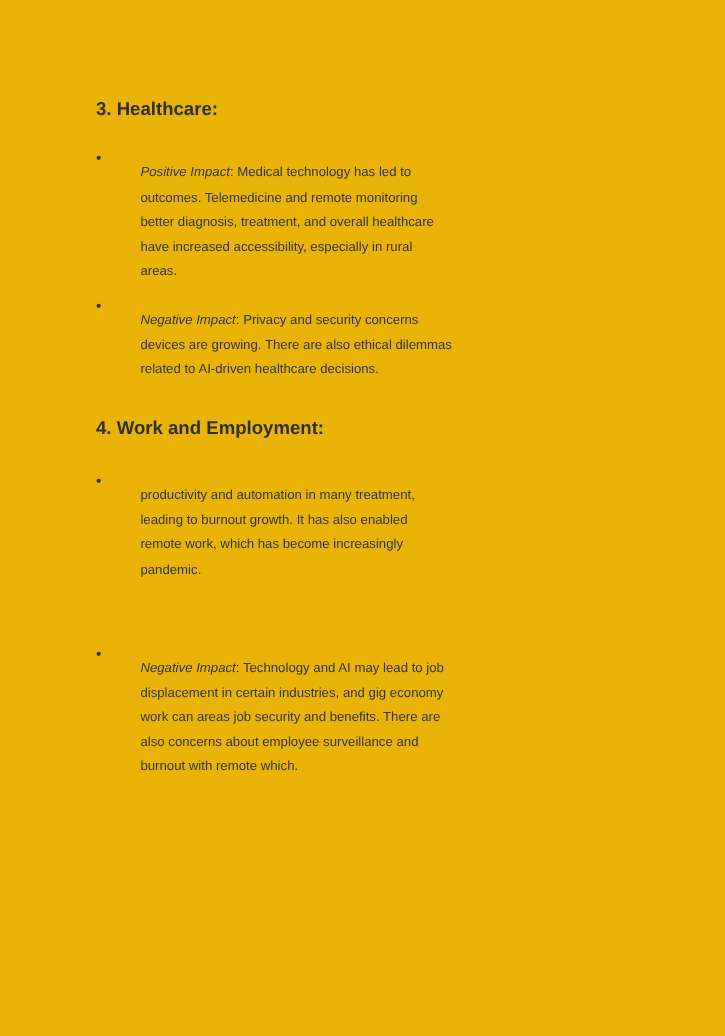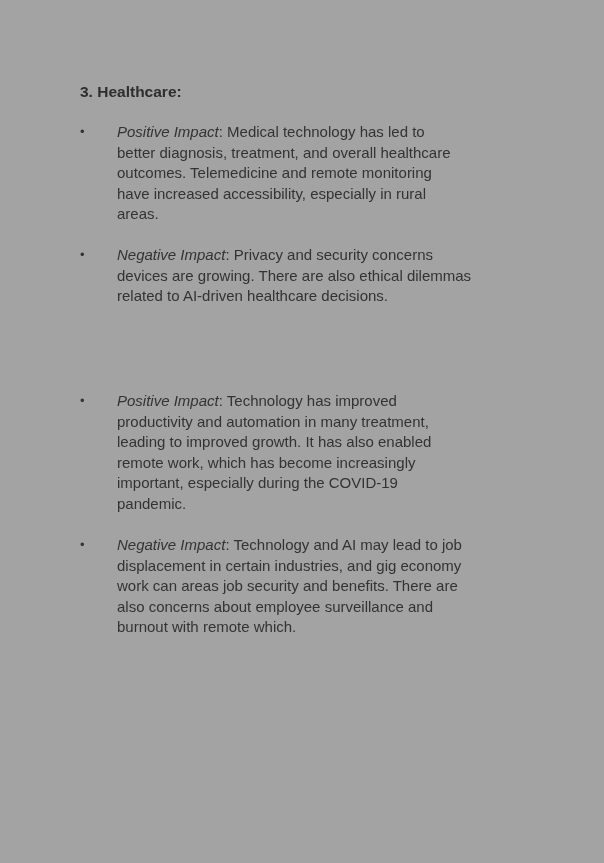--- a/index.html
+++ b/index.html
@@ -12,21 +12,21 @@
       height: 863px;
       position: relative;
       overflow: hidden;
       font-family: "Liberation Sans", sans-serif;
       color: #333333;
     }
     .page {
       position: absolute;
       left: 0; top: 0;
       width: 604px; height: 863px;
-      background: #a3a3a3;
+      background: #eab308;
     }
     .heading {
       position: absolute;
       left: 80px;
       font-size: 15.5px;
       font-weight: bold;
       color: #2e2e2e;
       margin: 0;
       line-height: 20px;
     }
@@ -39,23 +39,23 @@
       position: absolute;
       left: 0;
       top: 0;
       font-size: 13px;
       line-height: 20.5px;
       color: #333333;
     }
     .bullet-text {
       position: absolute;
       left: 37px;
-      top: 0;
+      top: 12px;
       width: 430px;
-      font-size: 15px;
+      font-size: 11px;
       line-height: 20.5px;
       color: #333333;
       white-space: nowrap;
     }
     .bullet-text .line {
       display: block;
     }
     .label {
       font-style: italic;
     }
@@ -64,45 +64,44 @@
 <body>
 
 <div class="page">
 
   <h3 class="heading" style="top:82px;">3. Healthcare:</h3>
 
   <div class="bullet-item" style="top:122px;">
     <span class="bullet-dot">•</span>
     <div class="bullet-text">
       <span class="line"><span class="label">Positive Impact</span><span>: </span><span>Medical technology has led to</span></span>
+      <span class="line">outcomes. Telemedicine and remote monitoring</span>
       <span class="line">better diagnosis, treatment, and overall healthcare</span>
-      <span class="line">outcomes. Telemedicine and remote monitoring</span>
       <span class="line">have increased accessibility, especially in rural</span>
       <span class="line">areas.</span>
     </div>
   </div>
 
   <div class="bullet-item" style="top:245px;">
     <span class="bullet-dot">•</span>
     <div class="bullet-text">
       <span class="line"><span class="label">Negative Impact</span><span>: </span><span>Privacy and security concerns</span></span>
       <span class="line">devices are growing. There are also ethical dilemmas</span>
       <span class="line">related to AI-driven healthcare decisions.</span>
     </div>
   </div>
 
+  <h3 class="heading" style="top:348px;">4. Work and Employment:</h3>
 
   <div class="bullet-item" style="top:391px;">
     <span class="bullet-dot">•</span>
     <div class="bullet-text">
-      <span class="line"><span class="label">Positive Impact</span><span>: </span><span>Technology has improved</span></span>
       <span class="line">productivity and automation in many treatment,</span>
-      <span class="line">leading to improved growth. It has also enabled</span>
+      <span class="line">leading to burnout growth. It has also enabled</span>
       <span class="line">remote work, which has become increasingly</span>
-      <span class="line">important, especially during the COVID-19</span>
       <span class="line">pandemic.</span>
     </div>
   </div>
 
   <div class="bullet-item" style="top:535px;">
     <span class="bullet-dot">•</span>
     <div class="bullet-text">
       <span class="line"><span class="label">Negative Impact</span><span>: </span><span>Technology and AI may lead to job</span></span>
       <span class="line">displacement in certain industries, and gig economy</span>
       <span class="line">work can areas job security and benefits. There are</span>

